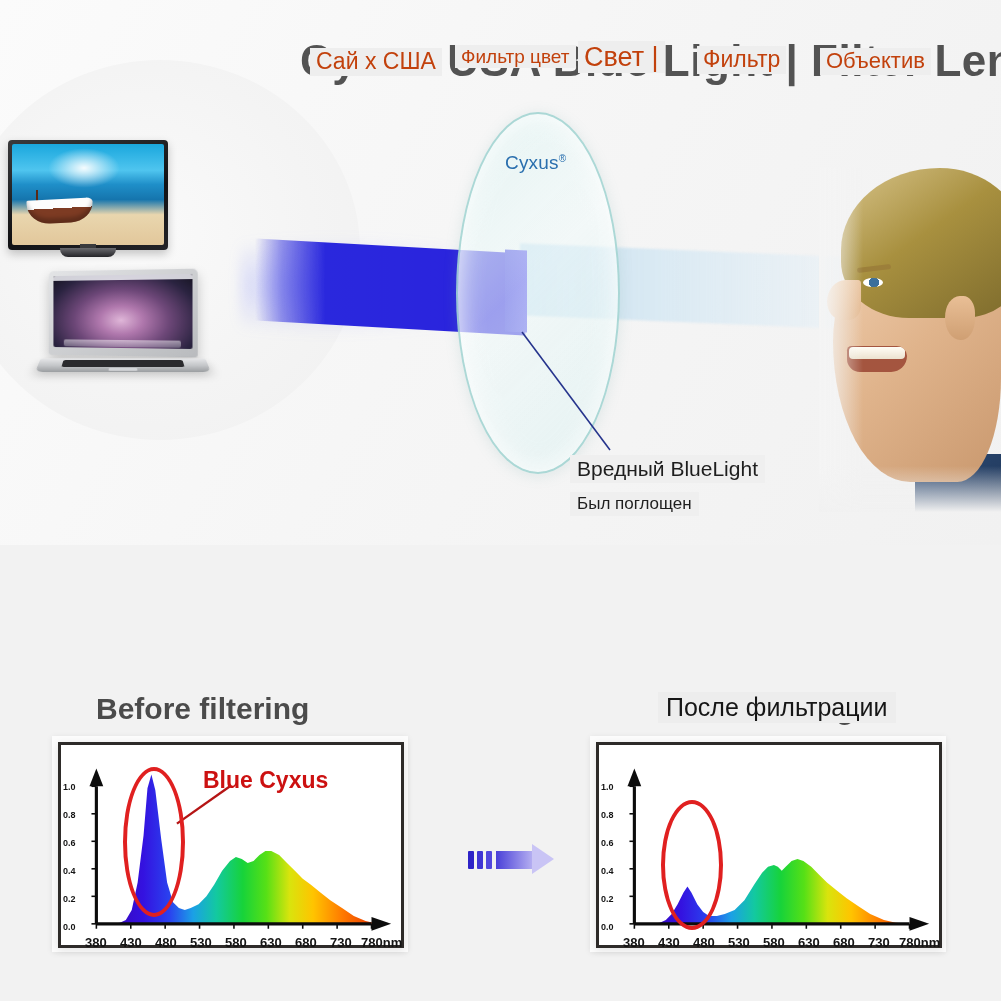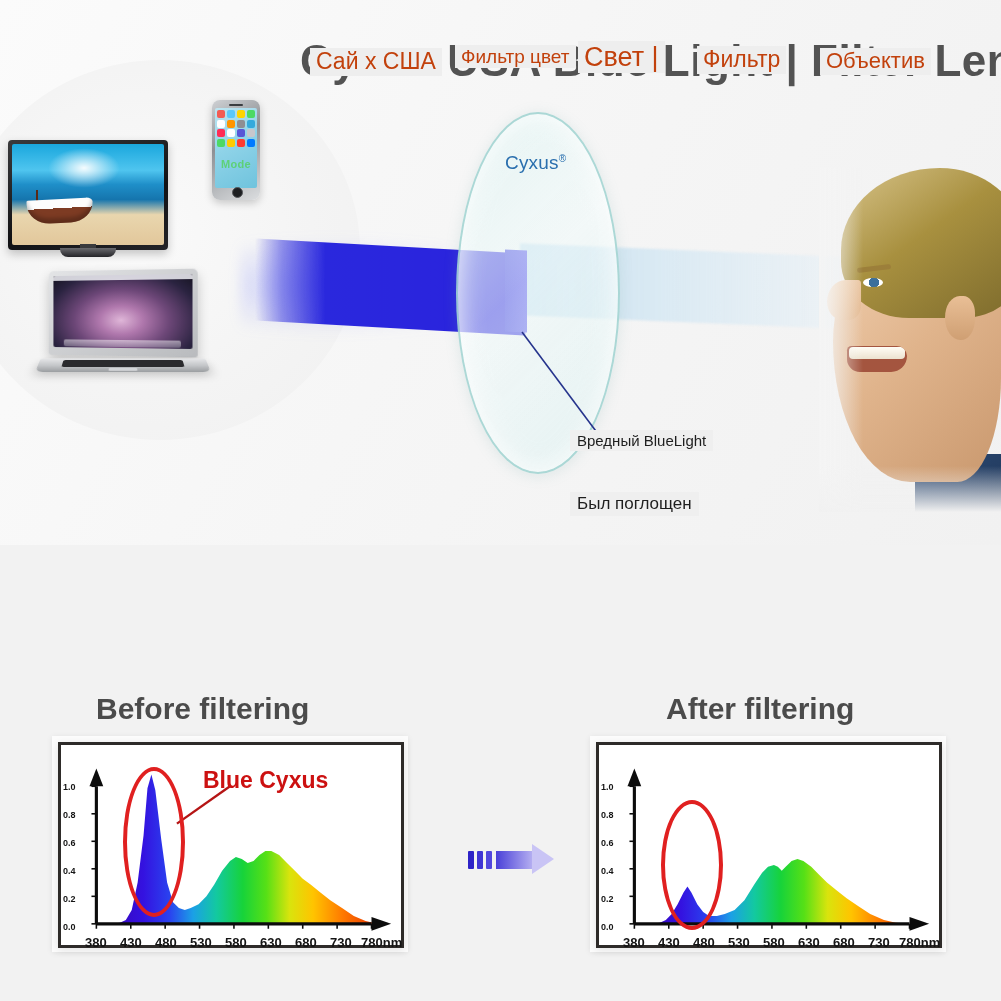--- a/index.html
+++ b/index.html
@@ -171,45 +171,20 @@
         <div class="tv-scr">
           <div class="tv-sun"></div>
           <div class="tv-mast"></div>
           <div class="tv-boat"></div>
         </div>
       </div>
       <div class="tv-neck"></div>
       <div class="tv-stand"></div>
     </div>
 
-    <div id="phone">
-      <div class="ph-spk"></div>
-      <div class="ph-scr">
-        <div class="ph-apps">
-          <i style="background:#f25c54"></i>
-            <i style="background:#5ac8fa"></i>
-            <i style="background:#ffd400"></i>
-            <i style="background:#4cd964"></i>
-          <i style="background:#ffffff"></i>
-            <i style="background:#ff9500"></i>
-            <i style="background:#8e8e93"></i>
-            <i style="background:#34aadc"></i>
-          <i style="background:#ff2d55"></i>
-            <i style="background:#ffffff"></i>
-            <i style="background:#5856d6"></i>
-            <i style="background:#c7c7cc"></i>
-          <i style="background:#4cd964"></i>
-            <i style="background:#ffcc00"></i>
-            <i style="background:#ff3b30"></i>
-            <i style="background:#007aff"></i>
-        </div>
-      </div>
-      <div class="ph-mode">Mode</div>
-      <div class="ph-home"></div>
-    </div>
 
     <div id="laptop">
       <div class="lp-lid">
         <div class="lp-scr">
           <div class="lp-bar"></div>
           <div class="lp-dock"></div>
         </div>
       </div>
       <div class="lp-base">
         <div class="lp-kb"></div>
@@ -221,21 +196,21 @@
     <div id="beam-cold"></div>
     <div id="beam-hot"></div>
     <div id="beam-hot-cap"></div>
 
     <div id="lens"></div>
     <div id="lens-brand"><span>Cyxus</span><sup>®</sup></div>
 
     <svg id="callout-line" viewBox="0 0 95 125" preserveAspectRatio="none">
       <line x1="2" y1="2" x2="90" y2="120" stroke="#26348c" stroke-width="1.6"></line>
     </svg>
-    <div class="co-chip" style="left:570px;top:430px;font-size:15px;">Вредный BlueLight</div>
+    <div class="co-chip" style="left:570px;top:455px;font-size:21px;">Вредный BlueLight</div>
     <div class="co-chip" style="left:570px;top:492px;font-size:17px;">Был поглощен</div>
 
     <div class="tr-chip" style="left:310px;top:48px;font-size:23px;">Сай x США</div>
     <div class="tr-chip" style="left:455px;top:45px;font-size:19px;">Фильтр цвет</div>
     <div class="tr-chip" style="left:578px;top:41px;font-size:27px;">Свет |</div>
     <div class="tr-chip" style="left:697px;top:46px;font-size:23px;">Фильтр</div>
     <div class="tr-chip" style="left:820px;top:48px;font-size:22px;">Объектив</div>
 
     <div id="face">
       <div class="fc-shirt"></div>
@@ -255,20 +230,21 @@
 
   <div id="mid">
     
     
     
   </div>
 
   <div class="sec-ghost" style="left:96px;top:692px;">Before filtering</div>
 
   <div class="sec-ghost" style="left:666px;top:692px;">After filtering</div>
+  <div class="sec-chip" style="left:658px;top:692px;">После фильтрации</div>
 
   <div class="card-wrap" style="left:52px;top:736px;width:356px;height:216px;"></div>
   <div class="card" style="left:58px;top:742px;width:346px;height:206px;">
     <svg class="plot" viewBox="0 0 346 206" preserveAspectRatio="none">
       <defs>
         <linearGradient id="spec1" x1="0" y1="0" x2="1" y2="0">
           <stop offset="0.00" stop-color="#3a00a8"></stop>
           <stop offset="0.16" stop-color="#3412e0"></stop>
           <stop offset="0.25" stop-color="#2a42ef"></stop>
           <stop offset="0.33" stop-color="#1ba0e6"></stop>

